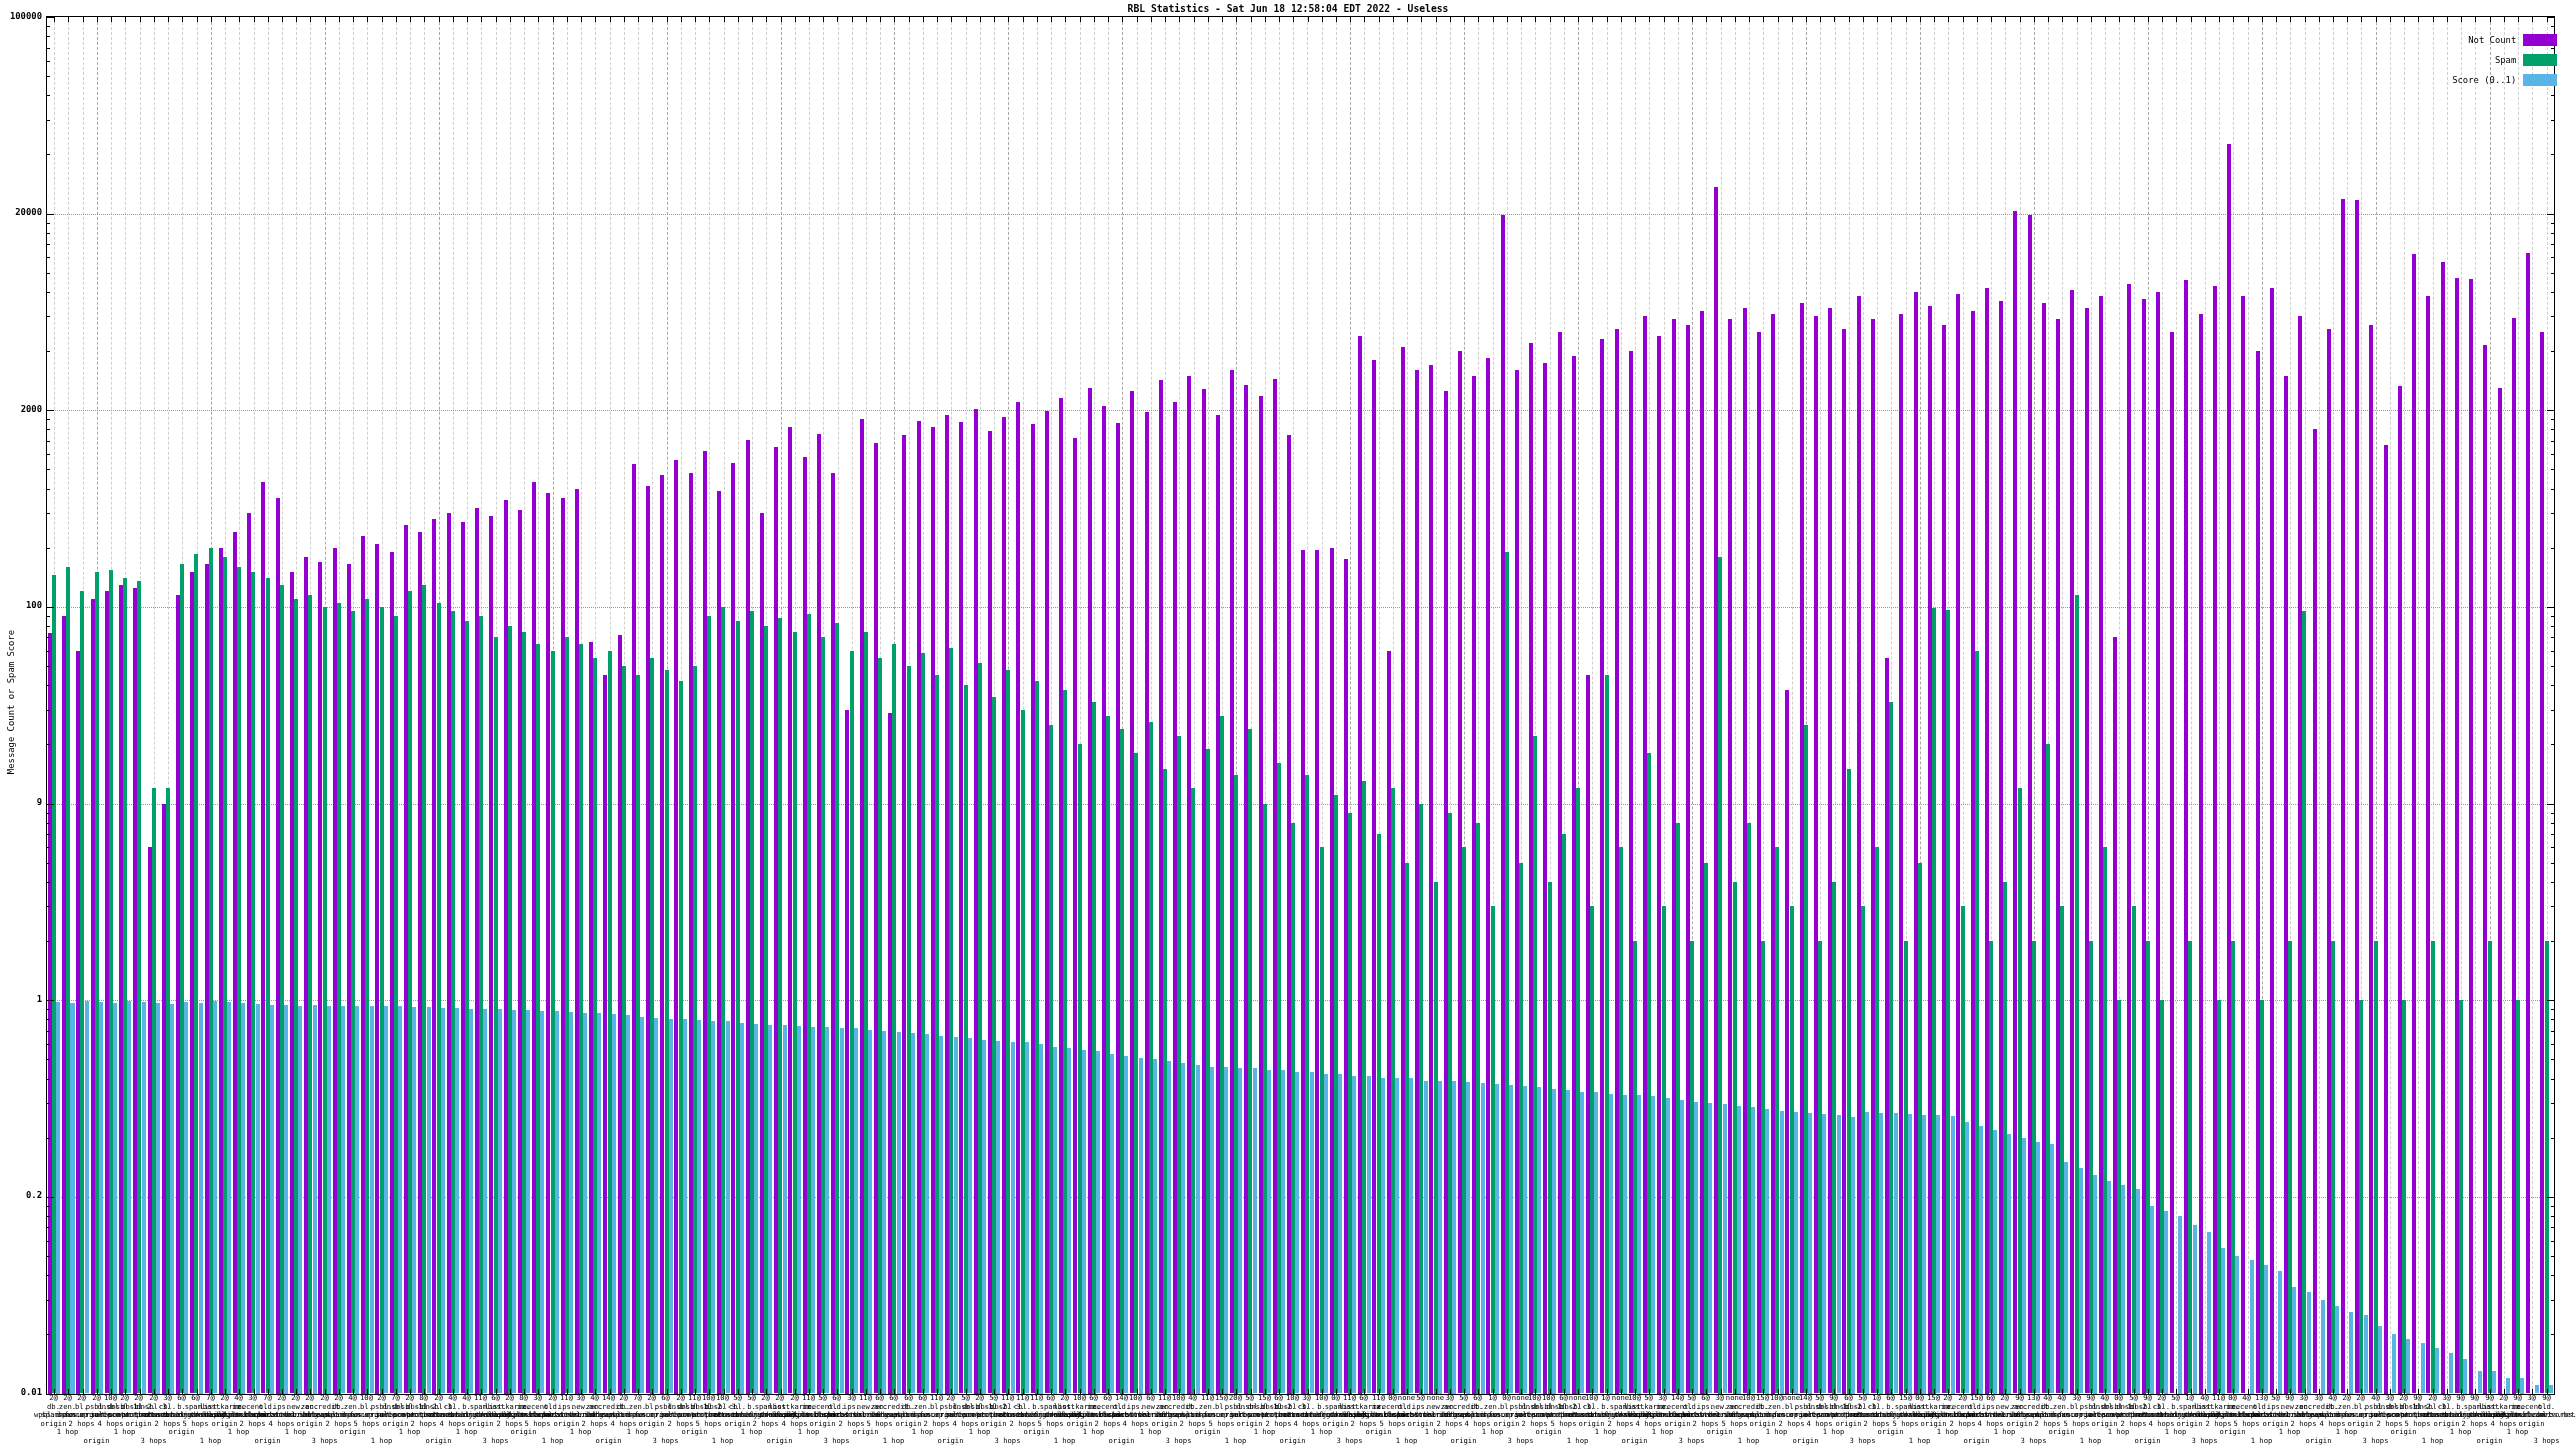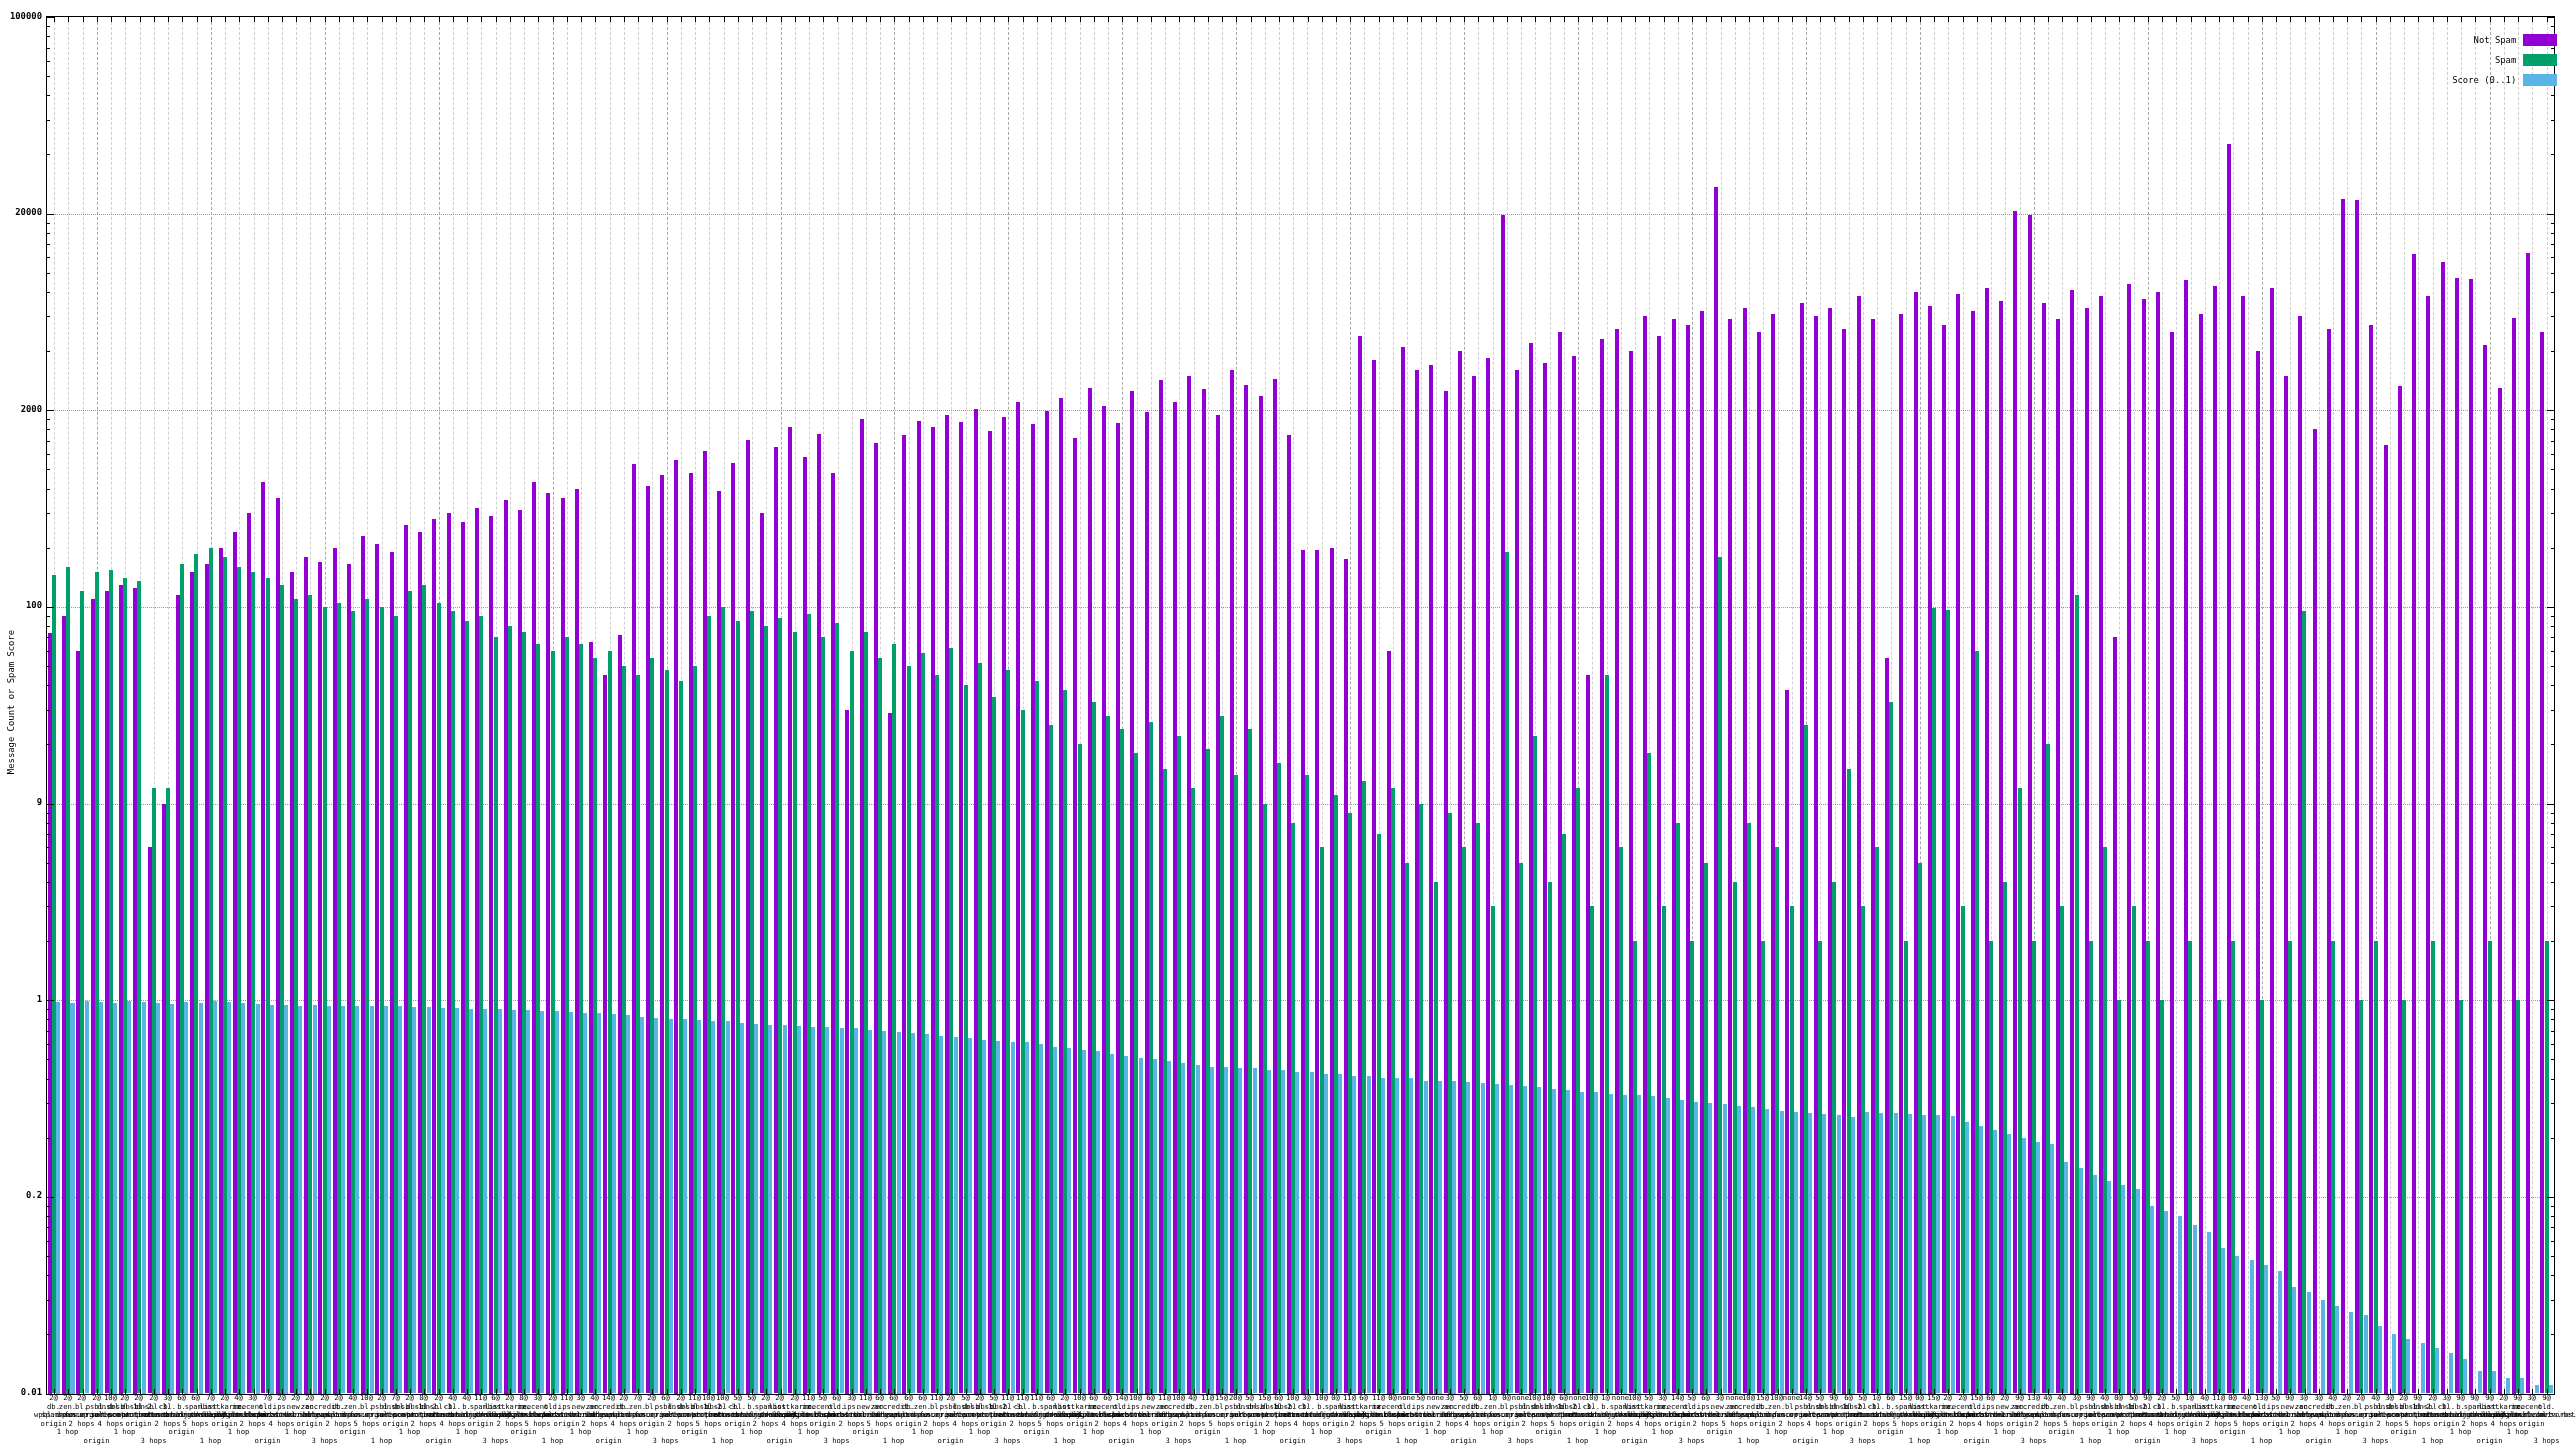--- a/index.html
+++ b/index.html
@@ -20,20 +20,21 @@
   .lrow .ltext{display:inline-block;vertical-align:middle;font-size:8.9px;color:#000;margin-right:6.4px;}
   .lrow .lswatch{display:inline-block;vertical-align:middle;width:34px;height:12px;}
   #xlabels{position:absolute;left:0;top:1394px;width:2576px;height:55px;}
   .xlab{position:absolute;width:0;text-align:center;font-size:7.2px;line-height:8.5px;color:#000;}
   .xlab .in{position:relative;left:-48px;width:97px;white-space:nowrap;}
 </style>
 </head>
 <body>
 
 <div id="stage">
+  <div id="title">RBL Statistics - Sat Jun 18 12:58:04 EDT 2022 - Useless</div>
   <div id="ylabel">Message Count or Spam Score</div>
 
   <div id="plot">
     <div id="gridlayer">
         <div class="vgrid" style="left: 7px;"></div>
         <div class="vgrid" style="left: 21.3px;"></div>
         <div class="vgrid" style="left: 36px;"></div>
         <div class="vgrid dark" style="left: 50px;"></div>
         <div class="vgrid" style="left: 64px;"></div>
         <div class="vgrid" style="left: 78px;"></div>
@@ -1222,21 +1223,21 @@
       <div class="ytlab" style="top: 404px; right: 2534px; width: 40px;">2000</div>
       <div class="ytlab" style="top: 600px; right: 2534px; width: 40px;">100</div>
       <div class="ytlab" style="top: 797px; right: 2534px; width: 40px;">9</div>
       <div class="ytlab" style="top: 994px; right: 2534px; width: 40px;">1</div>
       <div class="ytlab" style="top: 1190px; right: 2534px; width: 40px;">0.2</div>
       <div class="ytlab" style="top: 1387px; right: 2534px; width: 40px;">0.01</div>
     </div>
 
   <div id="legend">
     <div class="lrow">
-      <span class="ltext">Not Spam</span><span class="lswatch" id="sw0" style="background: rgb(148, 0, 211);"></span>
+      <span class="ltext">Not Count</span><span class="lswatch" id="sw0" style="background: rgb(148, 0, 211);"></span>
     </div>
     <div class="lrow">
       <span class="ltext">Spam</span><span class="lswatch" id="sw1" style="background: rgb(0, 160, 106);"></span>
     </div>
     <div class="lrow">
       <span class="ltext">Score (0..1)</span><span class="lswatch" id="sw2" style="background: rgb(90, 180, 229);"></span>
     </div>
   </div>
 
   <div id="xlabels">

